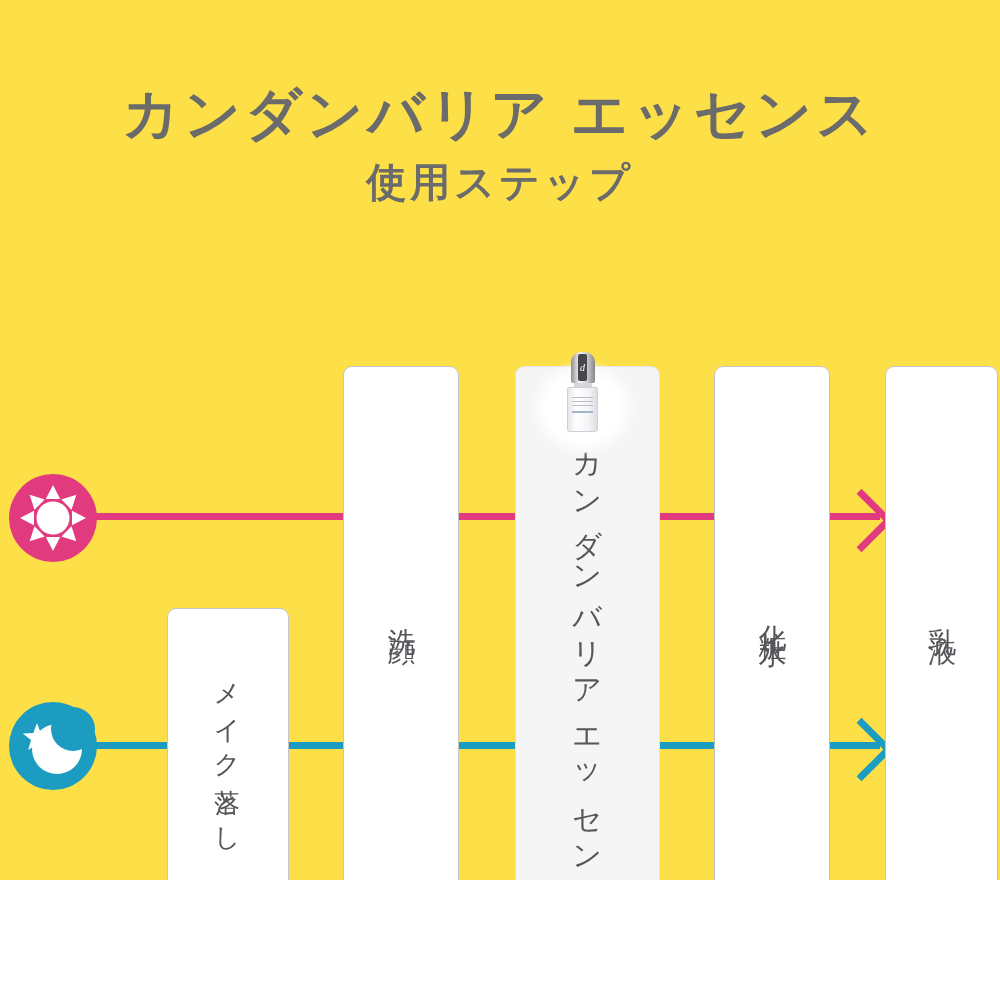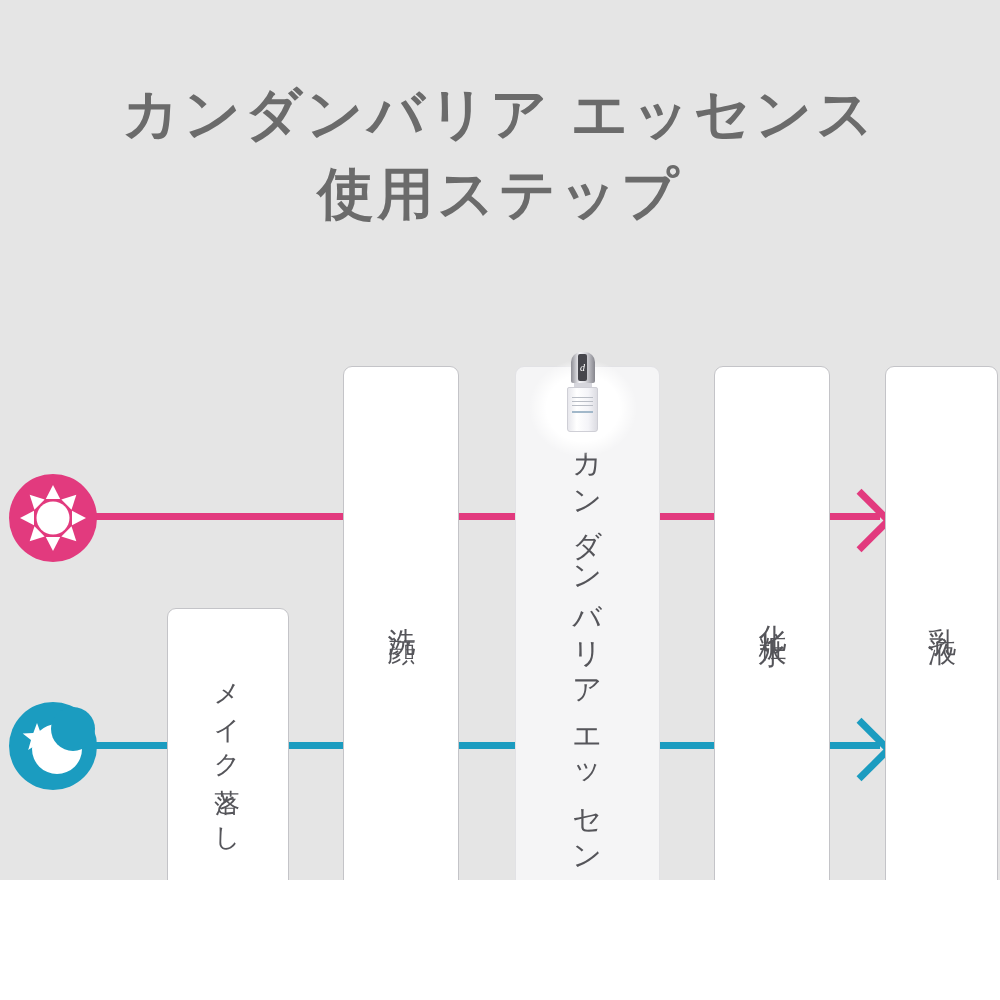--- a/index.html
+++ b/index.html
@@ -6,27 +6,27 @@
     --day:#e23a7e;
     --night:#1b9cc0;
     --title_text:#6b6b6b;
     --box_text:#55555a;
     --box_border:#c4c4c8;
     --highlight_bg:#f5f5f6;
     --highlight_border:#e2e2e5;
   }
   html,body{margin:0;padding:0;background:#fff;}
   body{font-family:"Liberation Sans","DejaVu Sans",sans-serif;}
-  .stage{position:relative;width:1000px;height:880px;background:#e5e5e5;overflow:hidden;}
+  .stage{position:relative;width:1000px;height:880px;background:#fde047;overflow:hidden;}
 
   
   .title{position:absolute;top:74px;left:0;width:1000px;text-align:center;
          color:var(--title_text);font-weight:bold;line-height:1.42;letter-spacing:4px;}
   .title .l1{font-size:56px;}
-  .title .l2{font-size:56px;}
+  .title .l2{font-size:40px;}
 
   
   .line{position:absolute;height:7px;z-index:1;}
   .line.day{background:var(--day);top:513px;left:53px;width:827px;}
   .line.night{background:var(--night);top:742px;left:53px;width:827px;}
 
   
   .chev{position:absolute;width:38px;height:38px;z-index:1;
         border-top:7px solid;border-right:7px solid;transform:rotate(45deg);}
   .chev.day{border-color:var(--day);left:839px;top:498px;}

